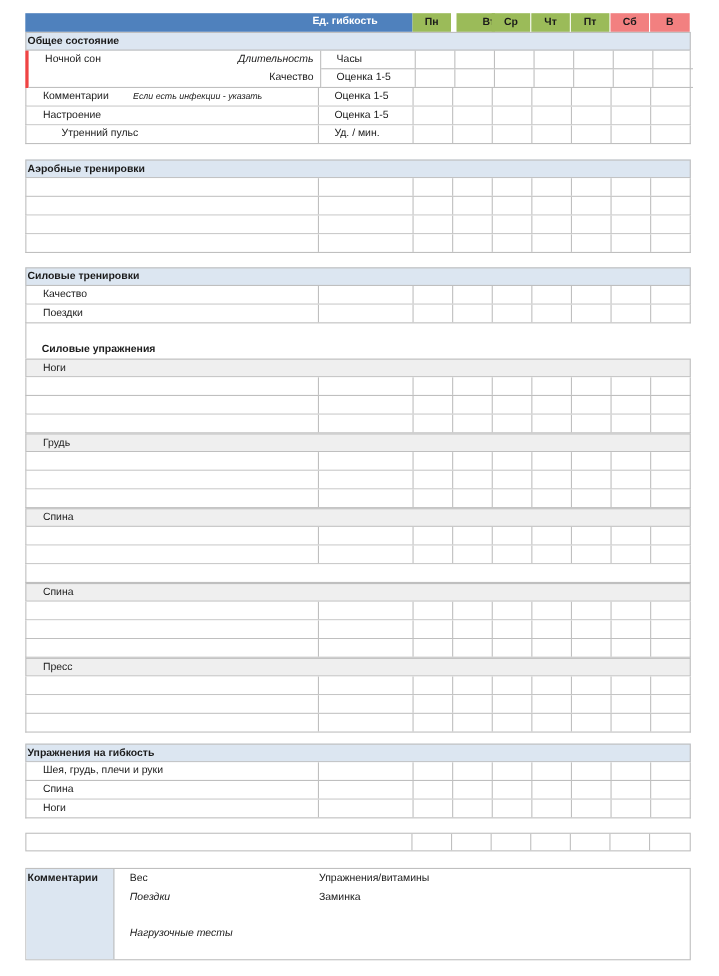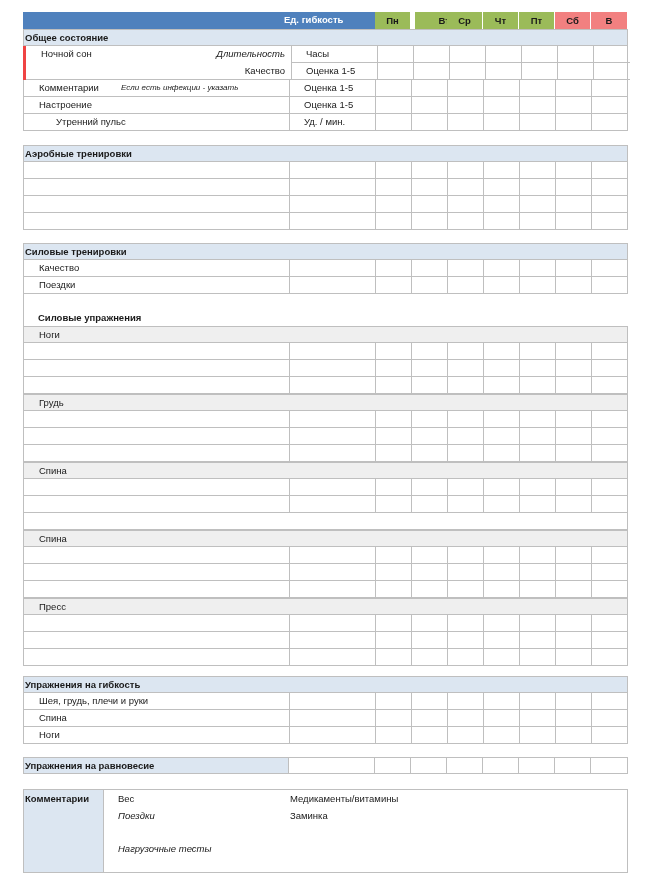--- a/index.html
+++ b/index.html
@@ -385,39 +385,36 @@
       <div class="cell" style="left:352px;width:36px;"></div>
       <div class="cell" style="left:388px;width:36px;"></div>
       <div class="cell" style="left:424px;width:36px;"></div>
       <div class="cell" style="left:460px;width:36px;"></div>
       <div class="cell" style="left:496px;width:36px;"></div>
       <div class="cell" style="left:532px;width:36px;"></div>
       <div class="cell" style="left:568px;width:36px;border-right:none;"></div>
       <span class="txt " style="left:15px;top:0;">Ноги</span>
     </div>
     <div class="row" style="top:757px;height:17px;border:1px solid #bfbfbf;">
-      <div class="abs" style="left:0;top:0;bottom:0;width:265px;background:#dce6f1;border-right:1px solid #bfbfbf;">
-        <span class="txt b" style="left:1px;top:0;">Упражнения на равновесие</span>
-      </div>
       <div class="abs" style="left:265px;top:0;bottom:0;width:339px;">
         <div class="cell" style="left:0;width:86px;"></div>
         <div class="cell" style="left:86px;width:36px;"></div>
         <div class="cell" style="left:122px;width:36px;"></div>
         <div class="cell" style="left:158px;width:36px;"></div>
         <div class="cell" style="left:194px;width:36px;"></div>
         <div class="cell" style="left:230px;width:36px;"></div>
         <div class="cell" style="left:266px;width:36px;"></div>
         <div class="cell" style="left:302px;width:36px;border-right:none;"></div>
       </div>
     </div>
     <div class="row" style="top:789px;height:84px;border:1px solid #bfbfbf;">
       <div class="abs" style="left:0;top:0;bottom:0;width:80px;background:#dce6f1;border-right:1px solid #bfbfbf;">
         <span class="txt b" style="left:1px;top:1px;">Комментарии</span>
       </div>
       <div class="abs" style="left:80px;top:0;right:0;bottom:0;">
         <span class="txt " style="left:14px;top:1px;">Вес</span>
         <span class="txt i" style="left:14px;top:18px;">Поездки</span>
         <span class="txt i" style="left:14px;top:51px;">Нагрузочные тесты</span>
-        <span class="txt " style="left:186px;top:1px;">Медикаменты/витамины</span>
+        <span class="txt " style="left:186px;top:1px;">Упражнения/витамины</span>
         <span class="txt " style="left:186px;top:18px;">Заминка</span>
       </div>
     </div>
   </div>
 
 </body></html>

